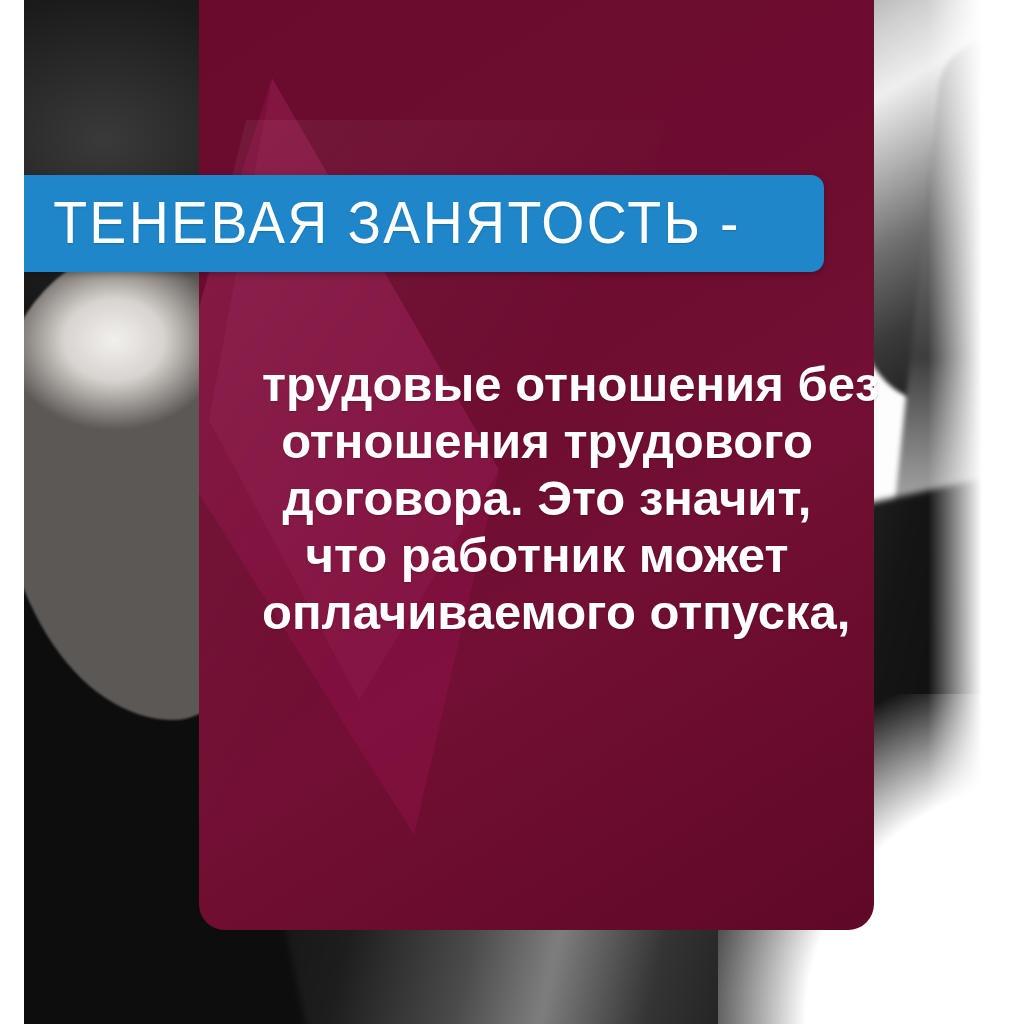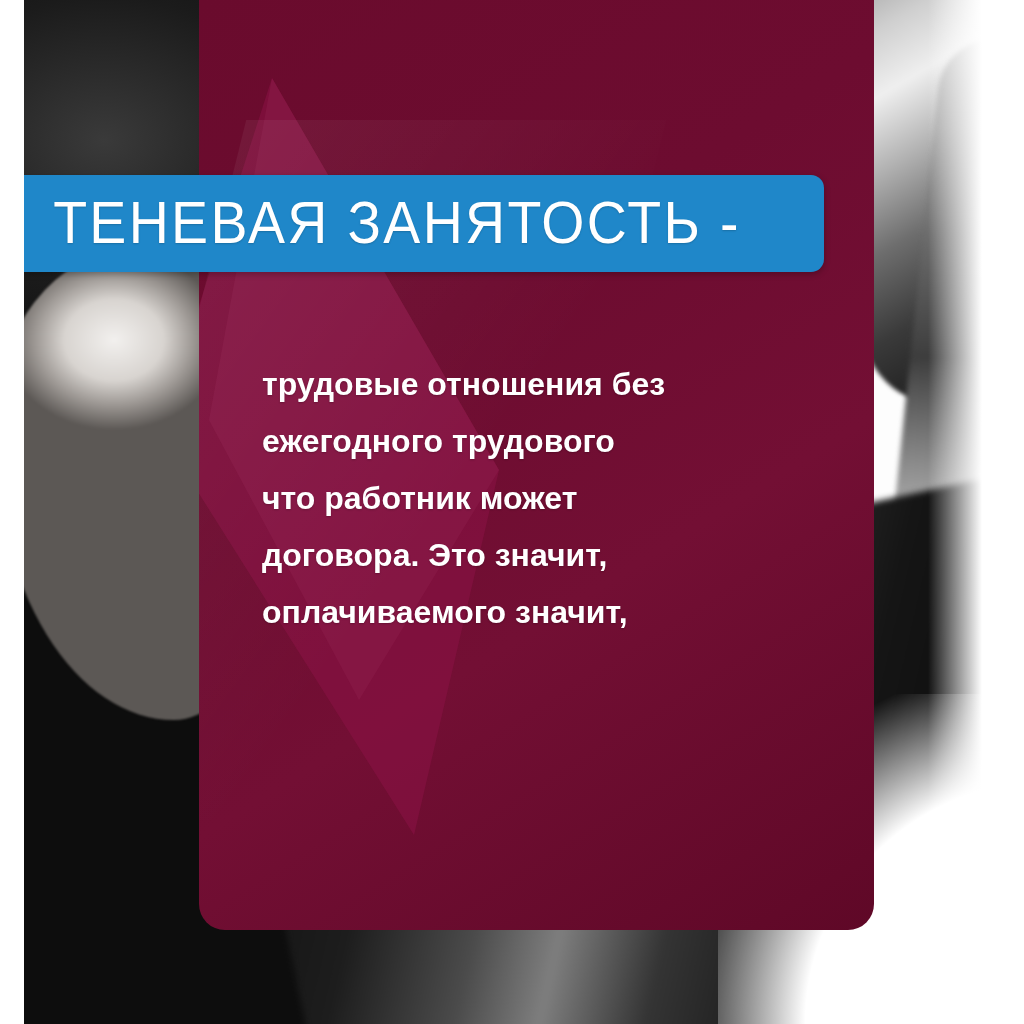--- a/index.html
+++ b/index.html
@@ -190,26 +190,27 @@
 
   
   .body-copy {
     position: absolute;
     left: 238px;
     top: 356px;
     width: 570px;
   }
   .body-line {
     color: #ffffff;
-    font-size: 32px;
+    font-size: 49px;
     font-weight: 700;
     line-height: 57px;
     letter-spacing: 0;
     white-space: nowrap;
     text-shadow: 0 1px 2px rgba(0,0,0,.22);
+    text-align: center;
   }
 </style>
 </head>
 <body>
 
 <div id="poster">
 
   <div class="photo-layer">
     <div class="bg-white"></div>
     <div class="suit-left"></div>
@@ -230,19 +231,19 @@
     </svg>
     <div class="diamond-sheen"></div>
   </div>
 
   <div class="title-banner">
     <div class="title-text">ТЕНЕВАЯ ЗАНЯТОСТЬ -</div>
   </div>
 
   <div class="body-copy">
     <div class="body-line">трудовые отношения без</div>
-    <div class="body-line">ежегодного трудового</div>
+    <div class="body-line">отношения трудового</div>
+    <div class="body-line">договора. Это значит,</div>
     <div class="body-line">что работник может</div>
-    <div class="body-line">договора. Это значит,</div>
-    <div class="body-line">оплачиваемого значит,</div>
+    <div class="body-line">оплачиваемого отпуска,</div>
   </div>
 
 </div>
 
 </body></html>

